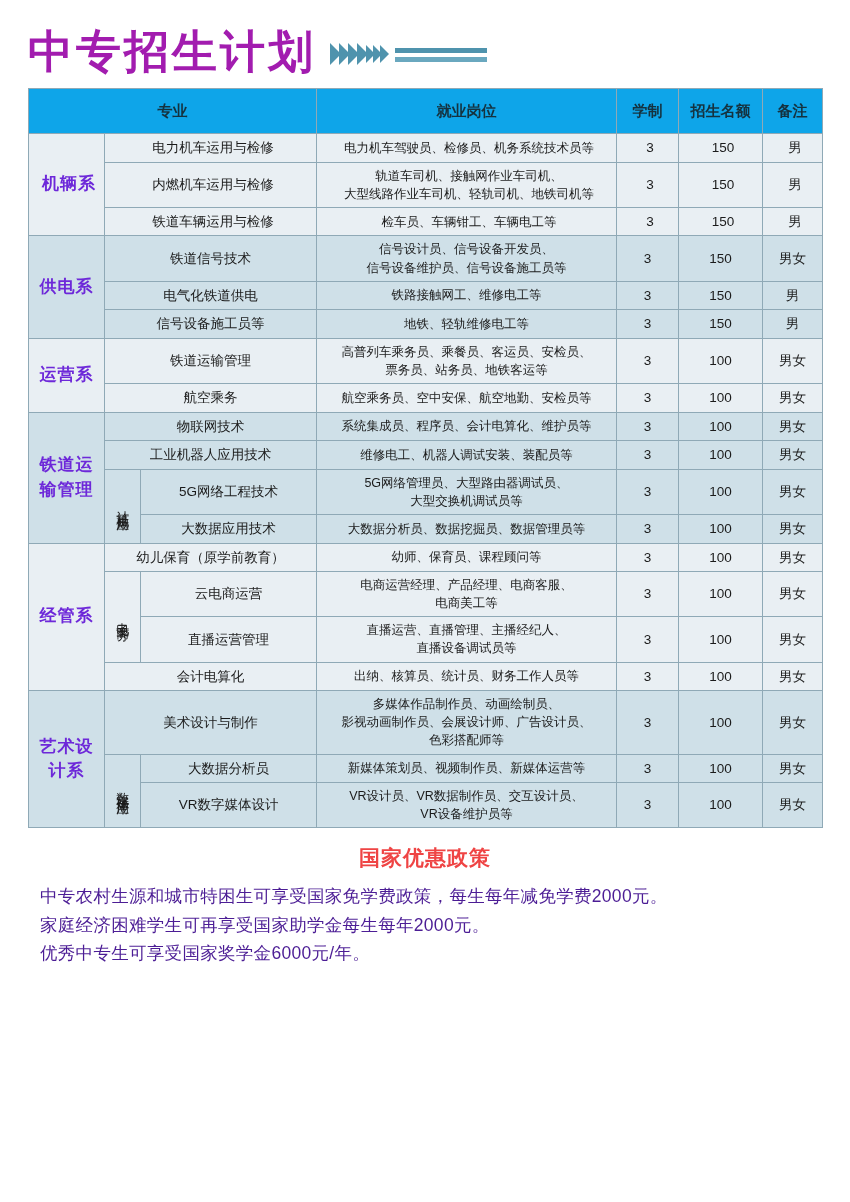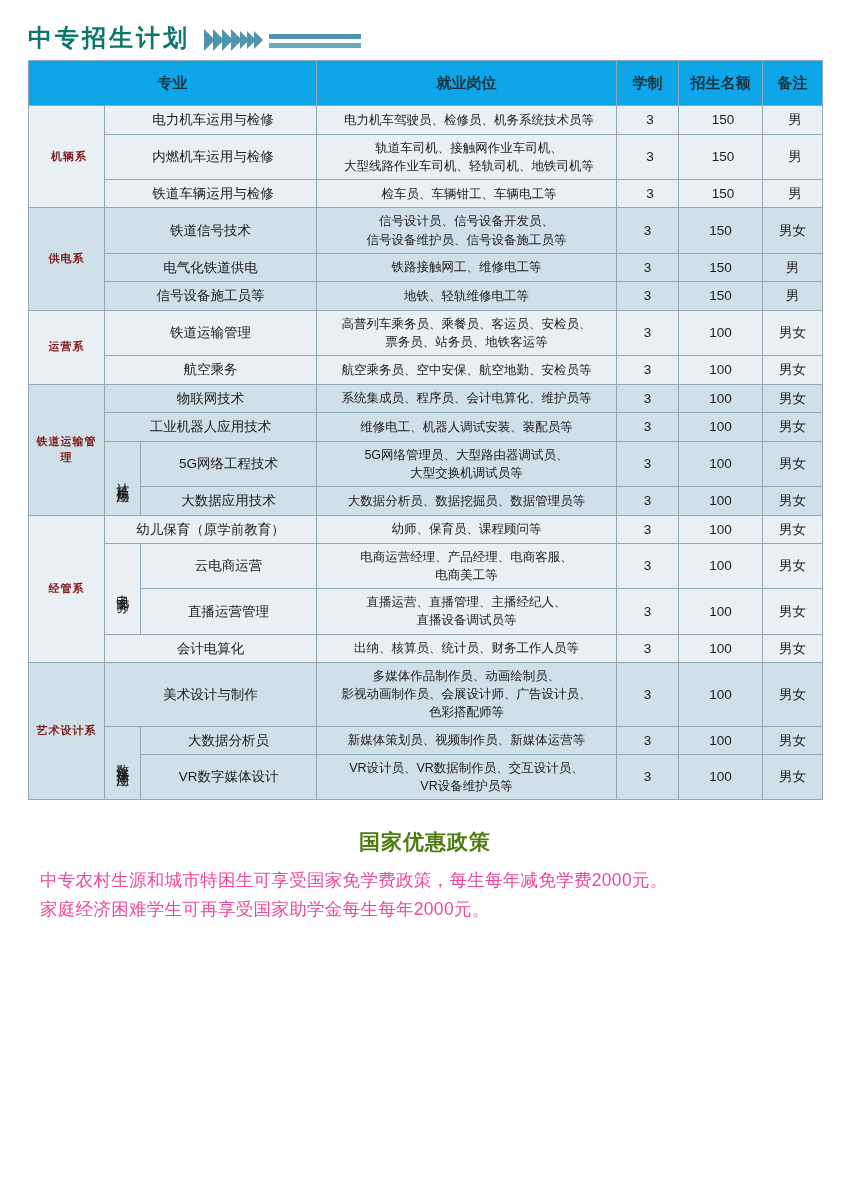--- a/index.html
+++ b/index.html
@@ -11,22 +11,22 @@
     -webkit-font-smoothing:antialiased;
   }
   .page{position:relative;width:850px;height:1202px;overflow:hidden;}
 
   
   .header{
     display:flex;align-items:center;
     padding:22px 0 6px 28px;
   }
   .header-title{
-    font-size:24px;font-weight:bold;letter-spacing:3px;
-    color:#0f766e;
+    font-size:45px;font-weight:bold;letter-spacing:3px;
+    color:#a21caf;
     font-family:"DejaVu Sans","Liberation Sans",sans-serif;
   }
   .chevrons{display:flex;align-items:center;margin-left:14px;margin-top:4px;}
   .chev{
     width:0;height:0;
     border-top:11px solid transparent;
     border-bottom:11px solid transparent;
     border-left:11px solid #4f93ad;
     margin-right:-2px;
   }
@@ -62,21 +62,21 @@
   }
   .c-dept{width:76px;}
   .c-sub{width:36px;}
   .c-major{width:176px;}
   .c-job{width:300px;}
   .c-years{width:62px;}
   .c-quota{width:84px;}
   .c-note{width:60px;}
 
   td.dept{
-    font-size:11px;font-weight:bold;letter-spacing:1px;color:#7f1d1d;
+    font-size:17px;font-weight:bold;letter-spacing:1px;color:#6d28d9;
   }
   td.subgroup{
     font-size:13px;font-weight:normal;letter-spacing:0px;
     width:36px;
     padding:2px;
   }
   .vert{
     writing-mode:vertical-rl;
     text-orientation:upright;
     letter-spacing:2px;
@@ -96,33 +96,32 @@
   .g3 td{background:#cfe0e8;}
   .g4 td{background:#e9eff3;margin-left:24px;}
   .g5 td{background:#cfe0e8;}
 
   
   .footer{
     padding:16px 28px 0 28px;
     text-align:center;
   }
   .footer-title{
-    color:#4d7c0f;
+    color:#ef4444;
     font-size:21px;
     font-weight:bold;
     letter-spacing:1px;
     margin-bottom:10px;
-    margin-top:12px;
   }
   .footer-lines{
     text-align:left;
     padding-left:12px;
   }
   .footer-line{
-    color:#ec4899;
+    color:#4c1d95;
     font-size:17.5px;
     line-height:1.62;
     letter-spacing:0.3px;
   }
 </style>
 </head>
 <body>
 
 <div class="page">
 
@@ -308,16 +307,17 @@
           </tr>
         </tbody>
     </table>
   </div>
 
   <div class="footer">
     <div class="footer-title">国家优惠政策</div>
     <div class="footer-lines" id="footer-lines">
         <div class="footer-line">中专农村生源和城市特困生可享受国家免学费政策，每生每年减免学费2000元。</div>
         <div class="footer-line">家庭经济困难学生可再享受国家助学金每生每年2000元。</div>
+        <div class="footer-line">优秀中专生可享受国家奖学金6000元/年。</div>
       </div>
   </div>
 
 </div>
 
 </body></html>

